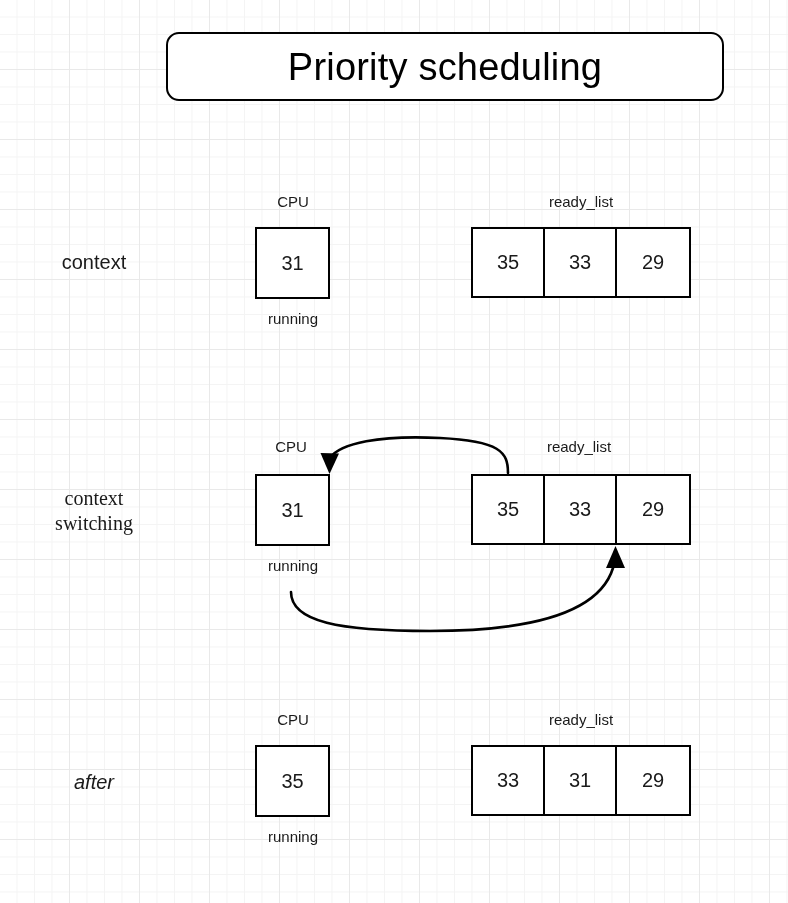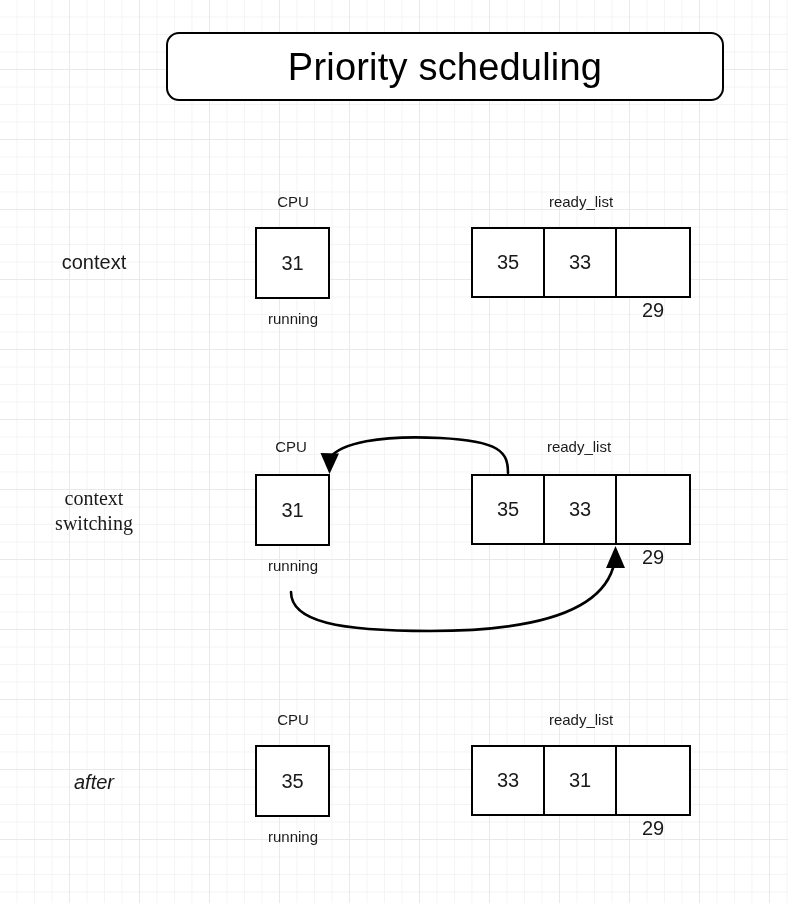--- a/index.html
+++ b/index.html
@@ -103,21 +103,20 @@
     box-sizing: border-box;
     display: flex;
     align-items: center;
     justify-content: center;
     font-size: 20px;
     color: #1a1a1a;
     border-right: 2.5px solid #000000;
   }
   .ready-cell:last-child {
     border-right: none;
-    margin-top: 48px;
   }
 
   
   .arrow-layer {
     position: absolute;
     left: 0;
     top: 0;
     width: 788px;
     height: 903px;
     pointer-events: none;

